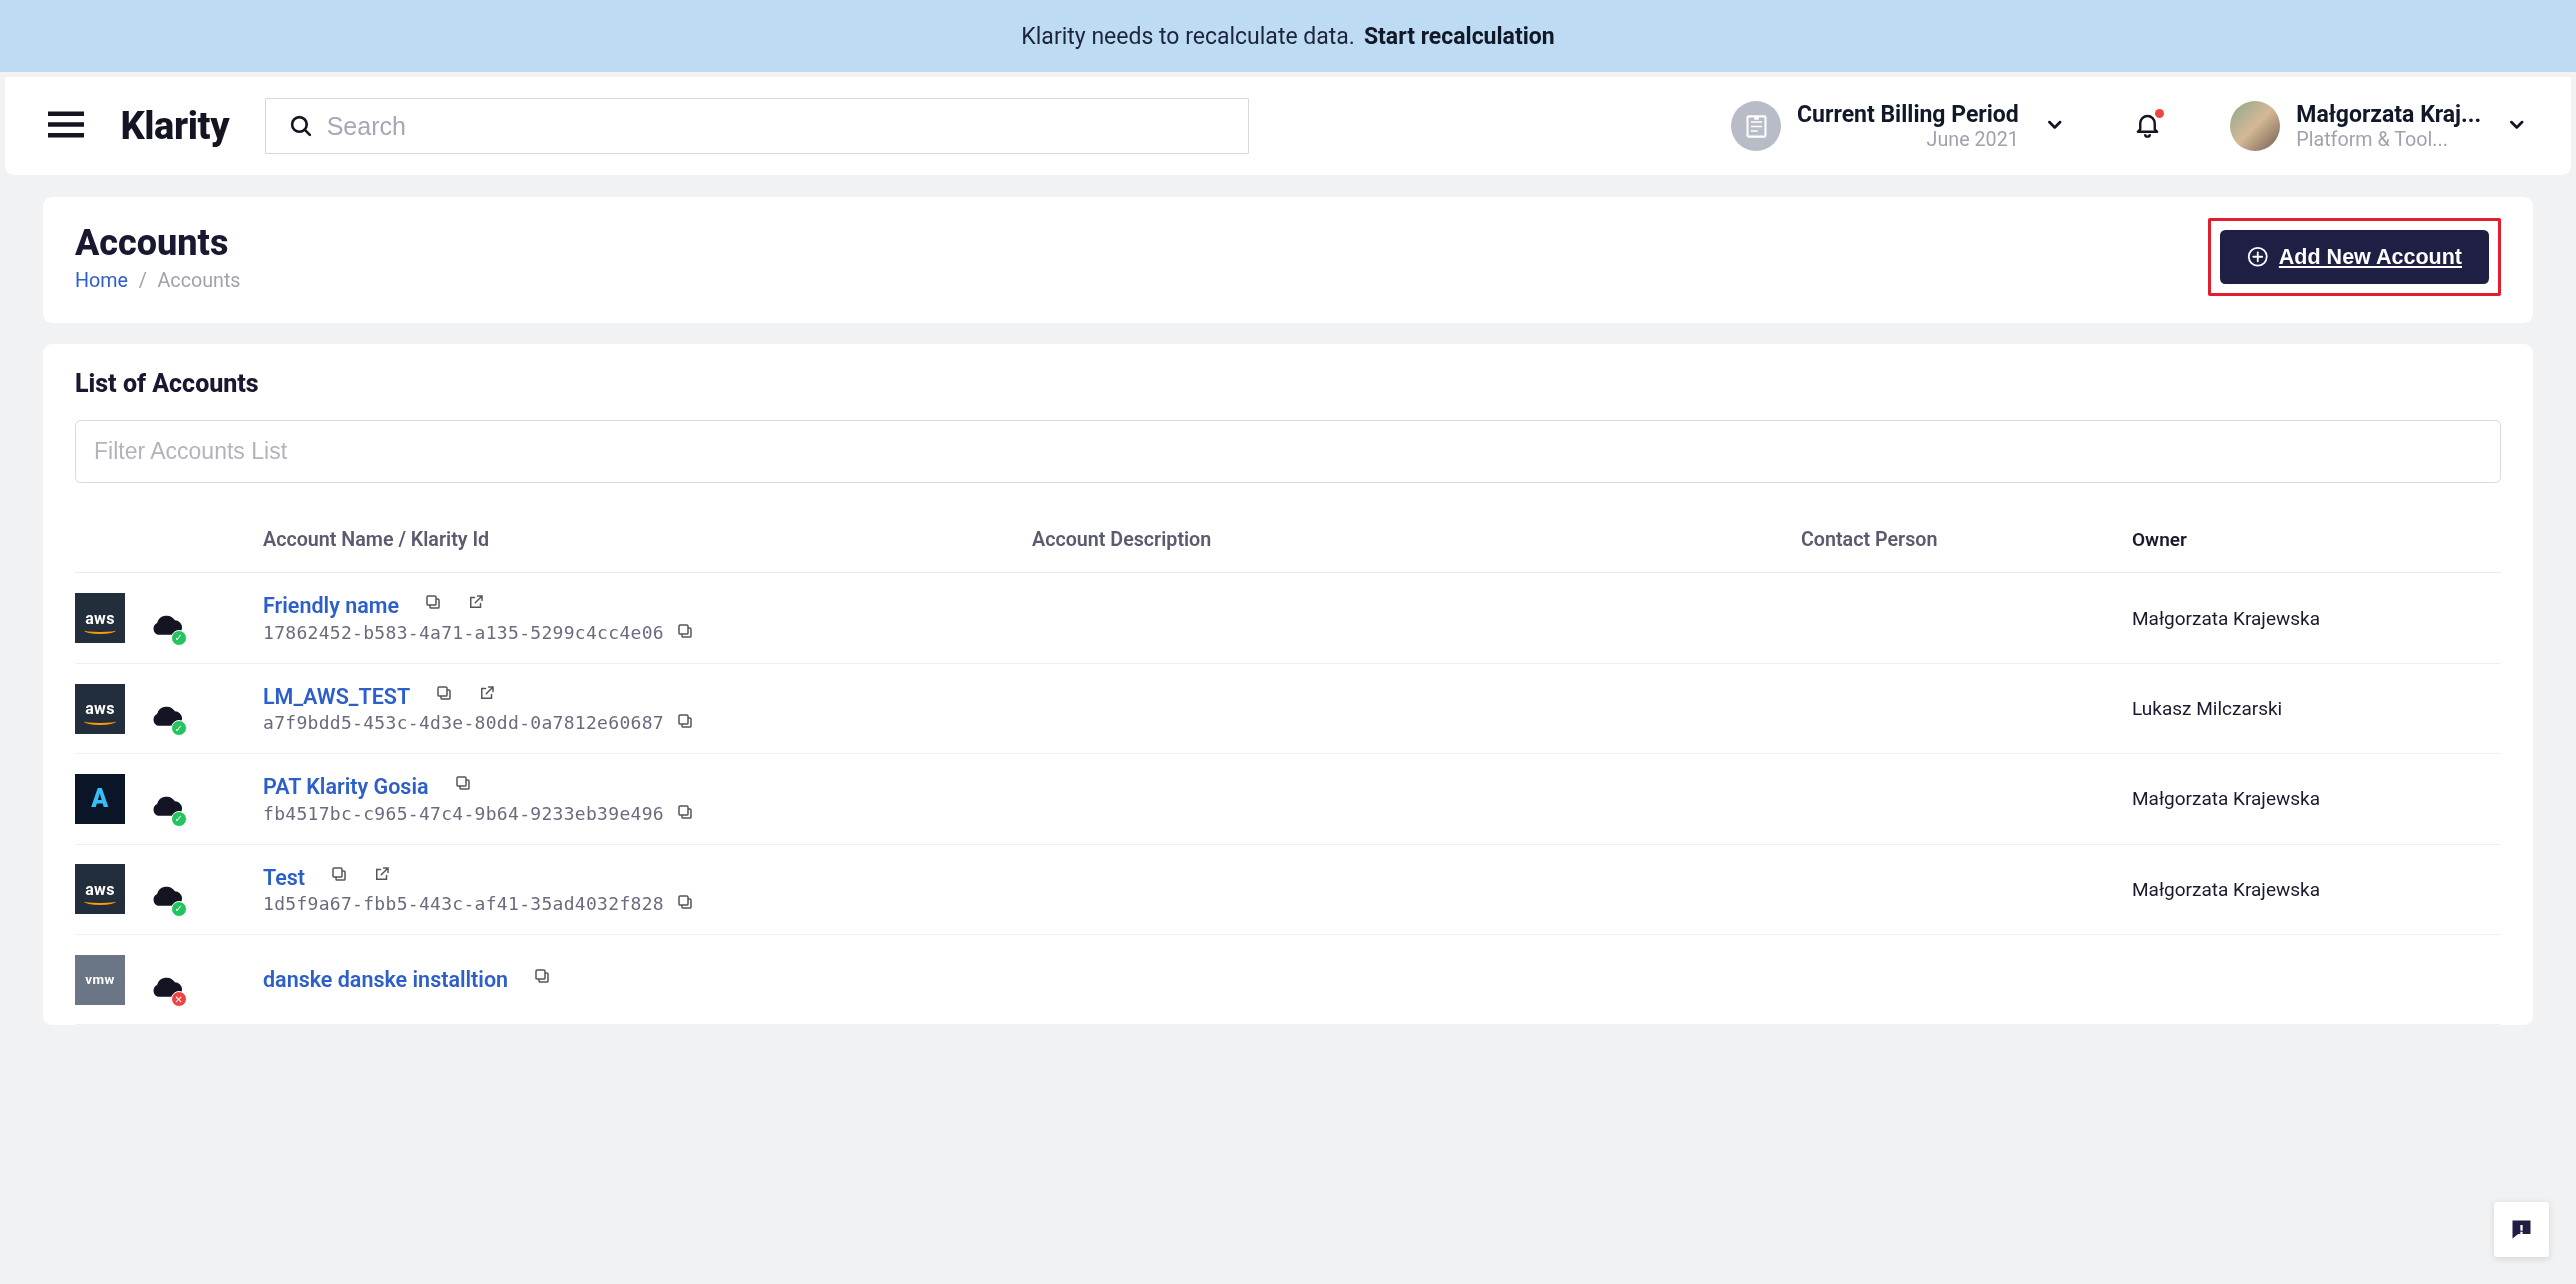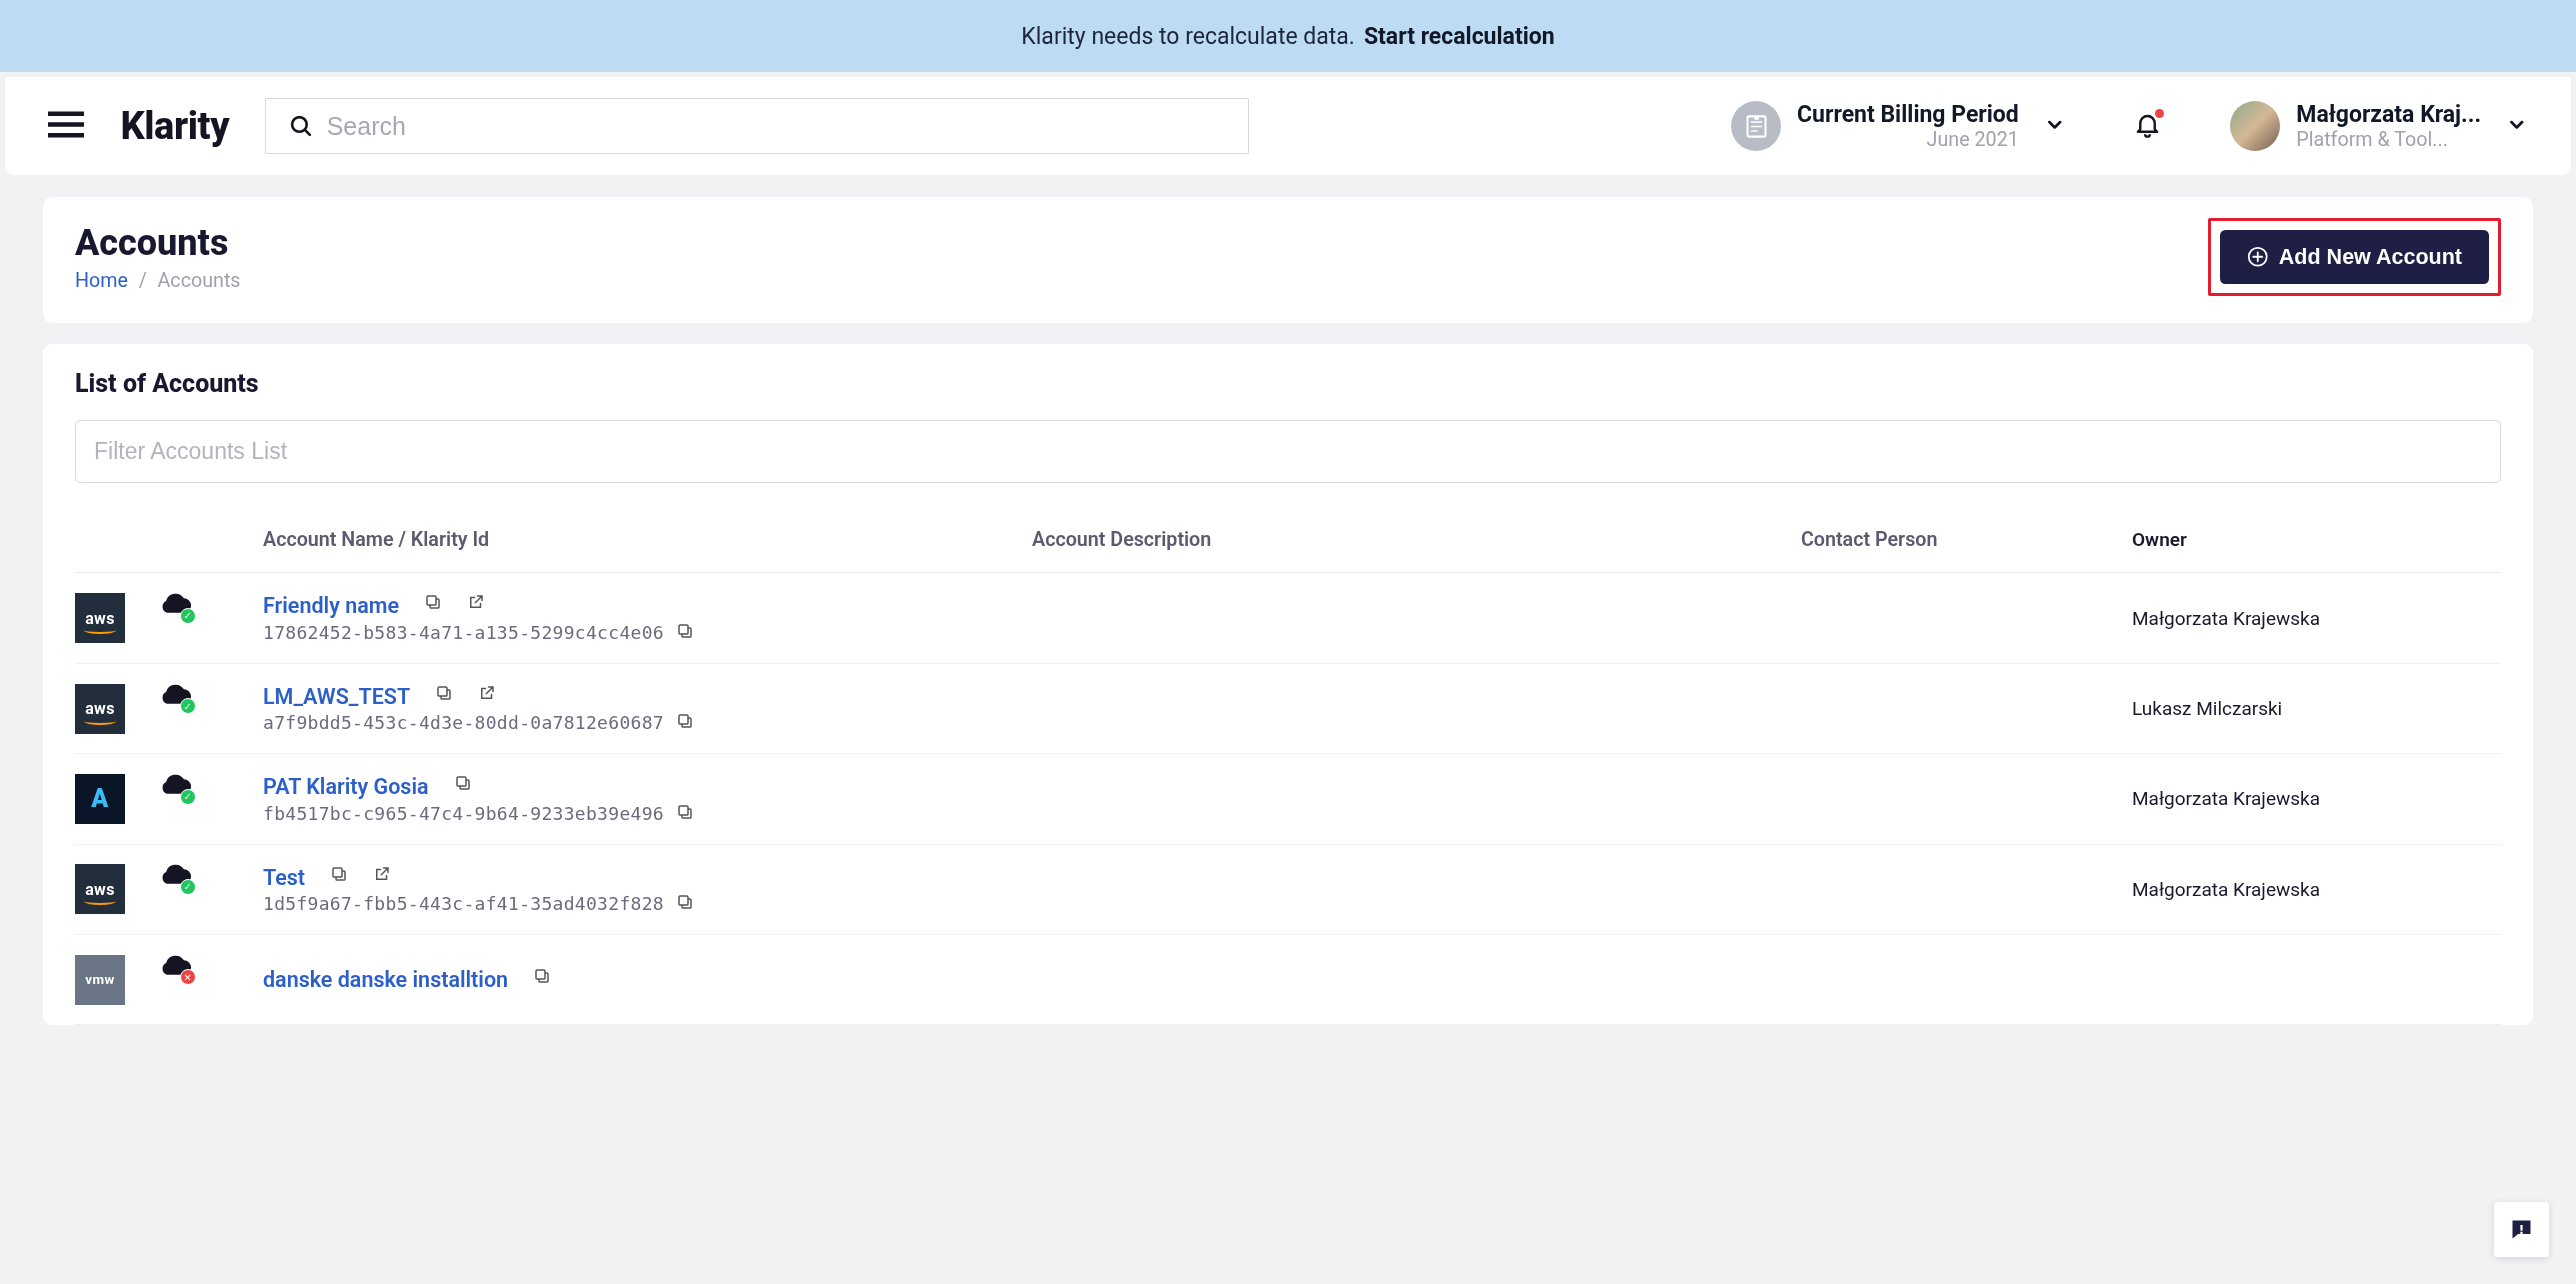--- a/index.html
+++ b/index.html
@@ -116,20 +116,21 @@
   color: #fff;
   border: 0;
   display: flex;
   align-items: center;
   gap: 10.7px;
   padding: 14.3px 27px;
   font-size: 21.5px;
   font-weight: 600;
   border-radius: 5.4px;
   cursor: pointer;
+  text-decoration: underline;
 }
 
 
 .list-card { padding: 25px 32px 0 32px; }
 .list-title { font-size: 25px; font-weight: 800; margin-bottom: 21.5px; color: #181830;}
 .filter-input {
   width: 100%;
   border: 0.9px solid #d8d8e0;
   border-radius: 5.4px;
   height: 63px;
@@ -147,21 +148,21 @@
   padding: 36px 0 21.5px 0;
   border-bottom: 0.9px solid #e9e9ef;
   color: #5a5a70;
   font-size: 19.7px;
   font-weight: 600;
 }
 .td-row {
   padding: 19.7px 0;
   border-bottom: 0.9px solid #f0f0f4;
 }
-.col-icons { width: 188px; display: flex; gap: 32px; align-items: flex-start; }
+.col-icons { width: 188px; display: flex; gap: 23px; align-items: flex-end; }
 .col-name  { flex: 0 0 769px; display: flex; flex-direction: column; gap: 3.6px; }
 .col-desc  { flex: 0 0 769px; color: #5a5a70; }
 .col-contact { flex: 0 0 331px; color: #5a5a70; }
 .col-owner { flex: 1; font-size: 19px; color: #1a1a2e; }
 
 .provider-badge {
   width: 50px; height: 50px;
   background: #222e3c;
   color: #fff;
   display: flex; align-items: center; justify-content: center;

